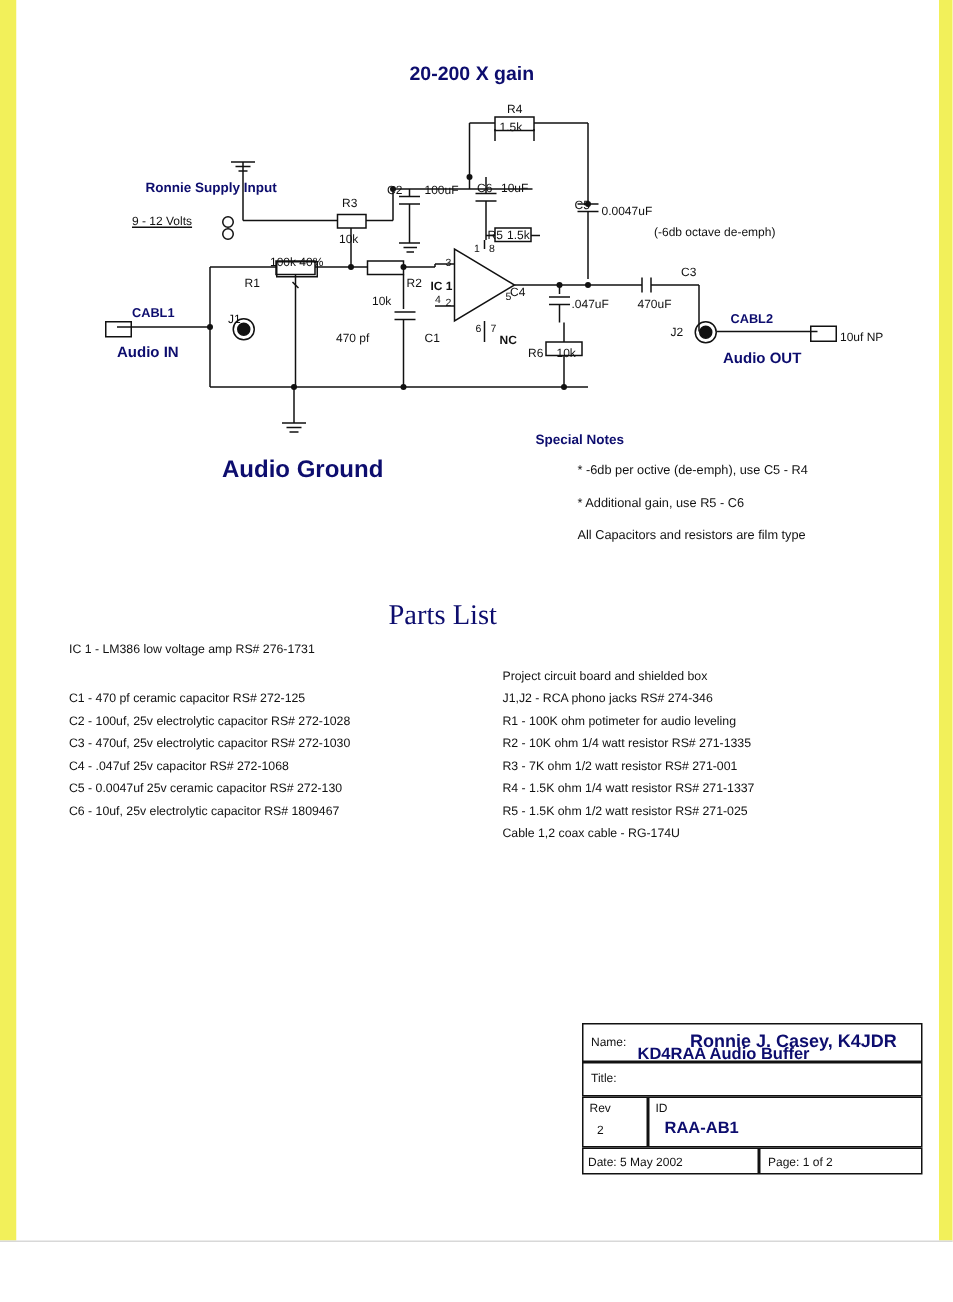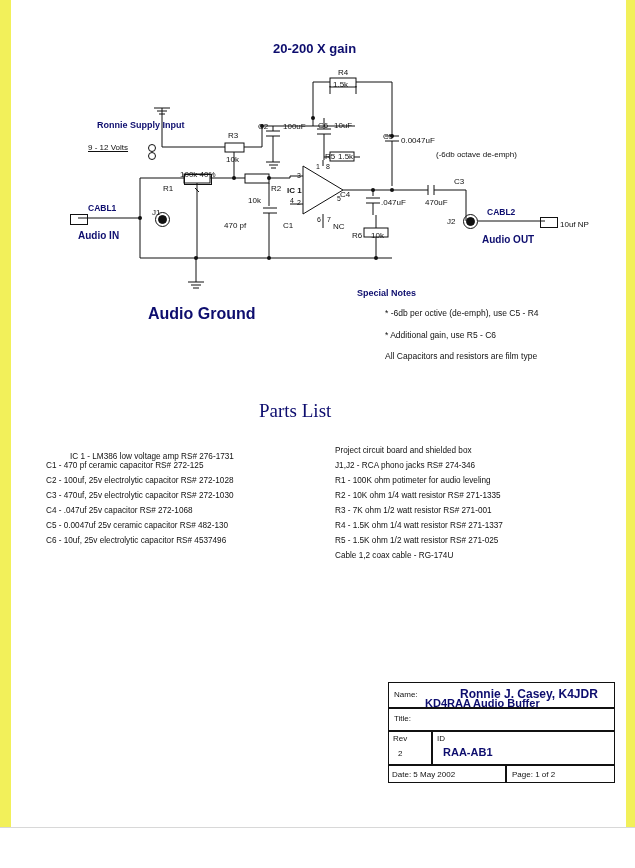--- a/index.html
+++ b/index.html
@@ -287,21 +287,21 @@
 
   <div class="txt lbl" style="left:287px; top:165px; font-weight:bold;margin-top:21px;">IC 1</div>
   <div class="txt lbl" style="left:297px; top:172px; font-size:7px;">3</div>
   <div class="txt lbl" style="left:297px; top:199px; font-size:7px;">2</div>
   <div class="txt lbl" style="left:326px; top:163px; font-size:7px;">8</div>
   <div class="txt lbl" style="left:316px; top:163px; font-size:7px;">1</div>
   <div class="txt lbl" style="left:337px; top:195px; font-size:7px;">5</div>
   <div class="txt lbl" style="left:317px; top:216px; font-size:7px;">6</div>
   <div class="txt lbl" style="left:327px; top:216px; font-size:7px;">7</div>
   <div class="txt lbl" style="left:290px; top:197px; font-size:7px;">4</div>
-  <div class="txt lbl" style="left:333px; top:222px; font-weight:normal;text-align:right;">NC</div>
+  <div class="txt lbl" style="left:333px; top:222px; font-weight:bold;text-align:right;">NC</div>
 
   <div class="txt lbl" style="left:163px; top:184px;">R1</div>
   <div class="txt lbl" style="left:180px; top:170px;">100k 40%</div>
 
   <div class="txt lbl" style="left:231px; top:184px;margin-left:40px;">R2</div>
   <div class="txt lbl" style="left:248px; top:196px;">10k</div>
 
   <div class="txt lbl" style="left:224px; top:221px;">470 pf</div>
   <div class="txt lbl" style="left:283px; top:221px;">C1</div>
 
@@ -323,27 +323,27 @@
   <div class="txt lbl" style="left:560px; top:220px;">10uf NP</div>
   <div class="txt lbl-b" style="left:148px; top:305px; font-size:16px;">Audio Ground</div>
 
   <div class="txt notehdr" style="left:357px; top:288px;">Special Notes</div>
   <div class="txt note" style="left:385px; top:308px;">*  -6db per octive (de-emph), use C5 - R4</div>
   <div class="txt note" style="left:385px; top:330px;">*  Additional gain, use R5 - C6</div>
   <div class="txt note" style="left:385px; top:351px;">All Capacitors and resistors are film type</div>
 
   <div class="txt partshdr" style="left:259px; top:400px;">Parts List</div>
 
-  <div class="txt part" style="left:46px; top:452px;margin-left:24px;">IC 1   -  LM386  low voltage amp   RS# 276-1731</div>
+  <div class="txt part" style="left:46px; top:428px;">IC 1   -  LM386  low voltage amp   RS# 276-1731</div>
   <div class="txt part" style="left:46px; top:461px;">C1  -  470 pf  ceramic capacitor   RS# 272-125</div>
   <div class="txt part" style="left:46px; top:476px;">C2 - 100uf, 25v electrolytic capacitor  RS# 272-1028</div>
   <div class="txt part" style="left:46px; top:491px;">C3 - 470uf, 25v electrolytic capacitor   RS# 272-1030</div>
   <div class="txt part" style="left:46px; top:506px;">C4 - .047uf 25v capacitor   RS# 272-1068</div>
-  <div class="txt part" style="left:46px; top:521px;">C5  - 0.0047uf 25v ceramic capacitor   RS# 482-130</div>
-  <div class="txt part" style="left:46px; top:536px;">C6 -  10uf, 25v electrolytic capacitor   RS# 4537496</div>
+  <div class="txt part" style="left:46px; top:521px;">C5  - 0.0047uf 25v ceramic capacitor   RS# 272-130</div>
+  <div class="txt part" style="left:46px; top:536px;">C6 -  10uf, 25v electrolytic capacitor   RS# 1809467</div>
 
   <div class="txt part" style="left:335px; top:446px;">Project circuit board and shielded box</div>
   <div class="txt part" style="left:335px; top:461px;">J1,J2  -  RCA phono jacks  RS# 274-346</div>
   <div class="txt part" style="left:335px; top:476px;">R1 - 100K ohm potimeter for audio leveling</div>
   <div class="txt part" style="left:335px; top:491px;">R2 - 10K ohm 1/4 watt resistor   RS# 271-1335</div>
   <div class="txt part" style="left:335px; top:506px;">R3 - 7K ohm 1/2 watt resistor  RS# 271-001</div>
   <div class="txt part" style="left:335px; top:521px;">R4 - 1.5K ohm 1/4 watt resistor   RS# 271-1337</div>
   <div class="txt part" style="left:335px; top:536px;">R5 - 1.5K ohm 1/2 watt resistor  RS# 271-025</div>
   <div class="txt part" style="left:335px; top:551px;">Cable 1,2  coax cable - RG-174U</div>
 

